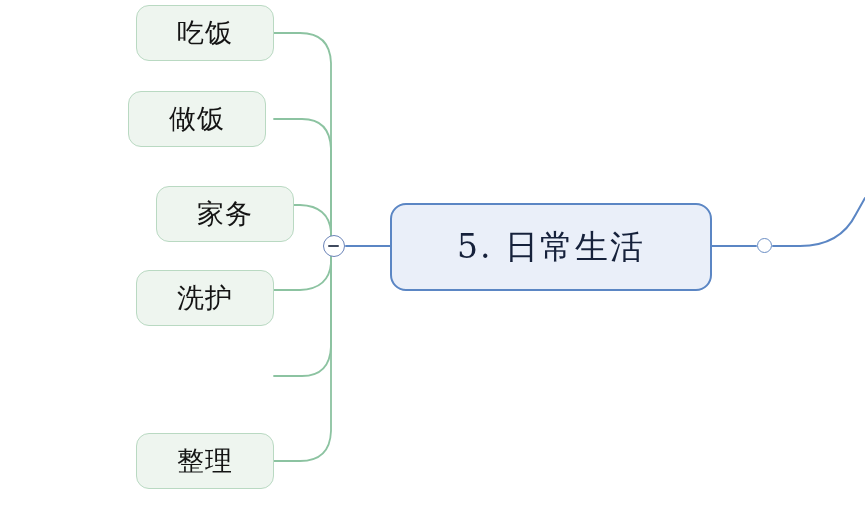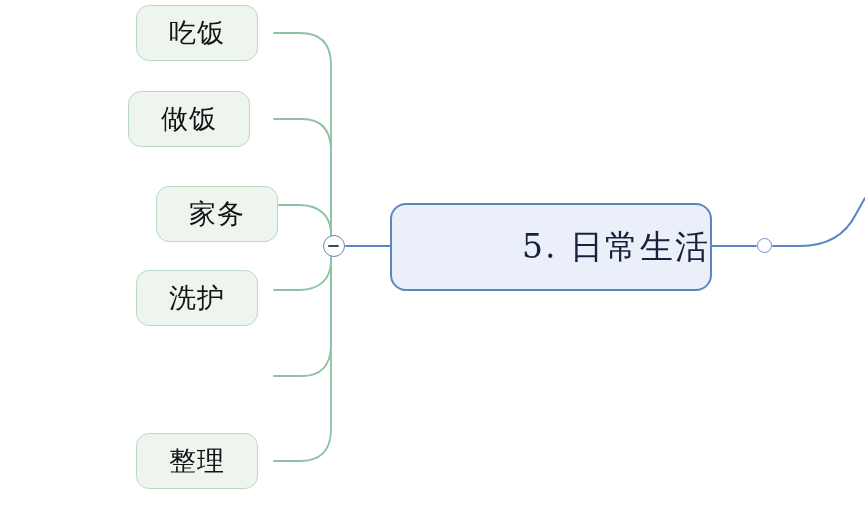--- a/index.html
+++ b/index.html
@@ -27,21 +27,21 @@
   }
   .node {
     position: absolute;
     box-sizing: border-box;
     display: flex;
     align-items: center;
     justify-content: center;
     white-space: nowrap;
   }
   .child-node {
-    width: 122px;
+    width: 138px;
     height: 56px;
     border: 1.6px solid #b9d9c2;
     border-radius: 13px;
     background: #eef5ef;
     color: #141414;
     font-family: "DejaVu Sans", "Liberation Sans", sans-serif;
     font-size: 27px;
     letter-spacing: 1px;
     z-index: 3;
   }
@@ -51,21 +51,20 @@
     width: 322px;
     height: 88px;
     border: 2.2px solid #5b86c4;
     border-radius: 16px;
     background: #eaeff9;
     color: #16213b;
     font-family: "DejaVu Serif", "Liberation Serif", serif;
     font-size: 33px;
     letter-spacing: 2px;
     z-index: 3;
-    justify-content: flex-end;
   }
   .toggle {
     position: absolute;
     box-sizing: border-box;
     border-radius: 50%;
     background: #ffffff;
     z-index: 4;
   }
   .collapse-toggle {
     left: 323px;

